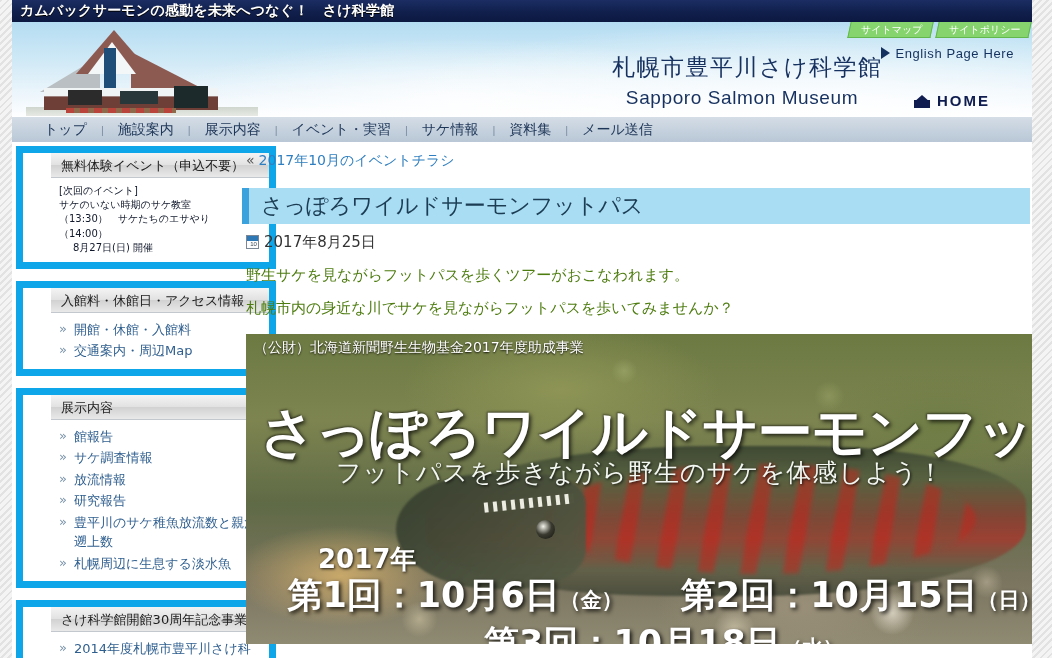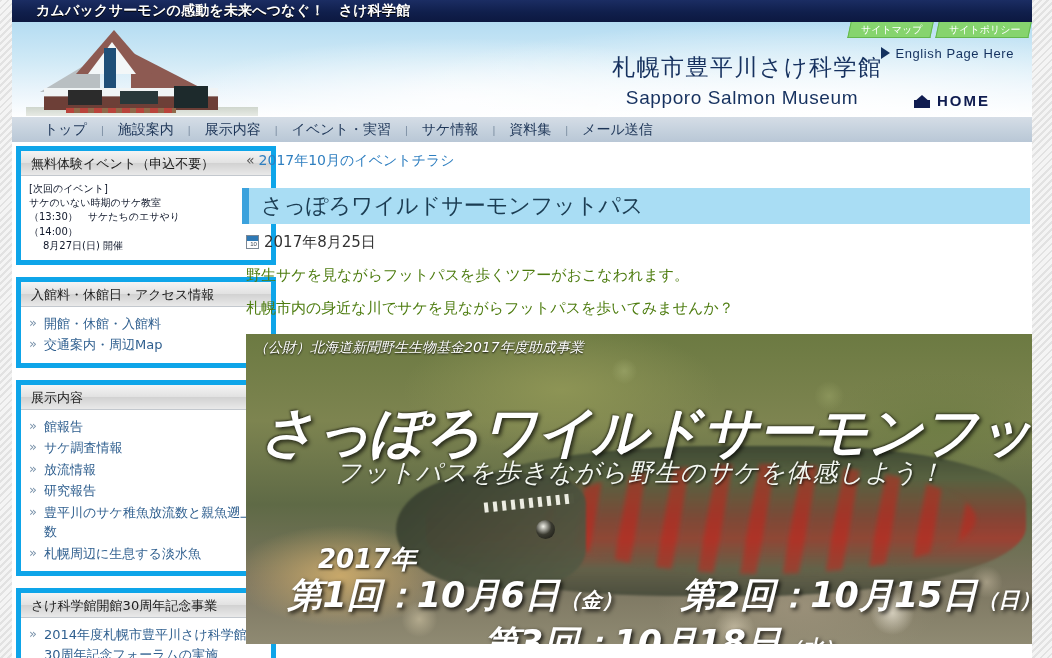--- a/index.html
+++ b/index.html
@@ -34,21 +34,21 @@
   
   #topbar {
     position: absolute;
     left: 0; top: 0;
     width: 1020px; height: 22px;
     background: linear-gradient(to bottom, #1b2d63 0%, #101f4c 55%, #0c1840 100%);
     overflow: hidden;
   }
   #topbar .catch {
     position: absolute;
-    left: 24px; top: 2px;
+    left: 8px; top: 2px;
     color: #ffffff;
     font-size: 14px;
     font-weight: bold;
     letter-spacing: 0.2px;
     white-space: nowrap;
     text-shadow: 0 1px 0 #000;
   }
 
   
   #header {
@@ -257,22 +257,23 @@
   
   #sidebar {
     position: absolute;
     left: 2px; top: 0;
     width: 222px;
     padding: 4px 0 0 0;
   }
   .side-box {
     width: 260px;
     margin: 0 0 12px 2px;
-    border: 5px solid #0ea5e9;
+    border: 7px solid #0ea5e9;
     background: #ffffff;
+    padding-left: 28px;
   }
   .side-box-head {
     height: 25px;
     line-height: 25px;
     padding-left: 10px;
     font-size: 13px;
     color: #1c1c1c;
     background: linear-gradient(to bottom, #f4f4f4 0%, #e2e2e2 48%, #d2d2d2 52%, #e9e9e9 100%);
     border-bottom: 1px solid #c3c8ce;
     white-space: nowrap;
@@ -386,21 +387,20 @@
     margin: 16px 0 0 6px;
     width: 788px;
     height: 310px;
     overflow: hidden;
     background:
       radial-gradient(ellipse 150px 70px at 12% 78%, #c8a86a 0%, rgba(200,168,106,0) 72%),
       radial-gradient(ellipse 180px 80px at 88% 30%, #6f7d45 0%, rgba(111,125,69,0) 70%),
       radial-gradient(ellipse 220px 90px at 40% 18%, #8d9455 0%, rgba(141,148,85,0) 72%),
       radial-gradient(ellipse 200px 90px at 70% 88%, #9a9079 0%, rgba(154,144,121,0) 70%),
       linear-gradient(to bottom, #6c7a42 0%, #7d8450 28%, #5f6a46 55%, #7b7560 80%, #8f8a72 100%);
-    font-style: italic;
   }
   
   #poster .pebbles {
     position: absolute; inset: 0;
     background-image:
       radial-gradient(circle 14px at 8% 86%, rgba(214,186,132,0.85) 0%, rgba(214,186,132,0) 100%),
       radial-gradient(circle 18px at 22% 92%, rgba(190,180,150,0.8) 0%, rgba(190,180,150,0) 100%),
       radial-gradient(circle 16px at 36% 84%, rgba(120,120,100,0.7) 0%, rgba(120,120,100,0) 100%),
       radial-gradient(circle 20px at 62% 95%, rgba(205,195,170,0.75) 0%, rgba(205,195,170,0) 100%),
       radial-gradient(circle 22px at 82% 90%, rgba(228,222,206,0.8) 0%, rgba(228,222,206,0) 100%),

